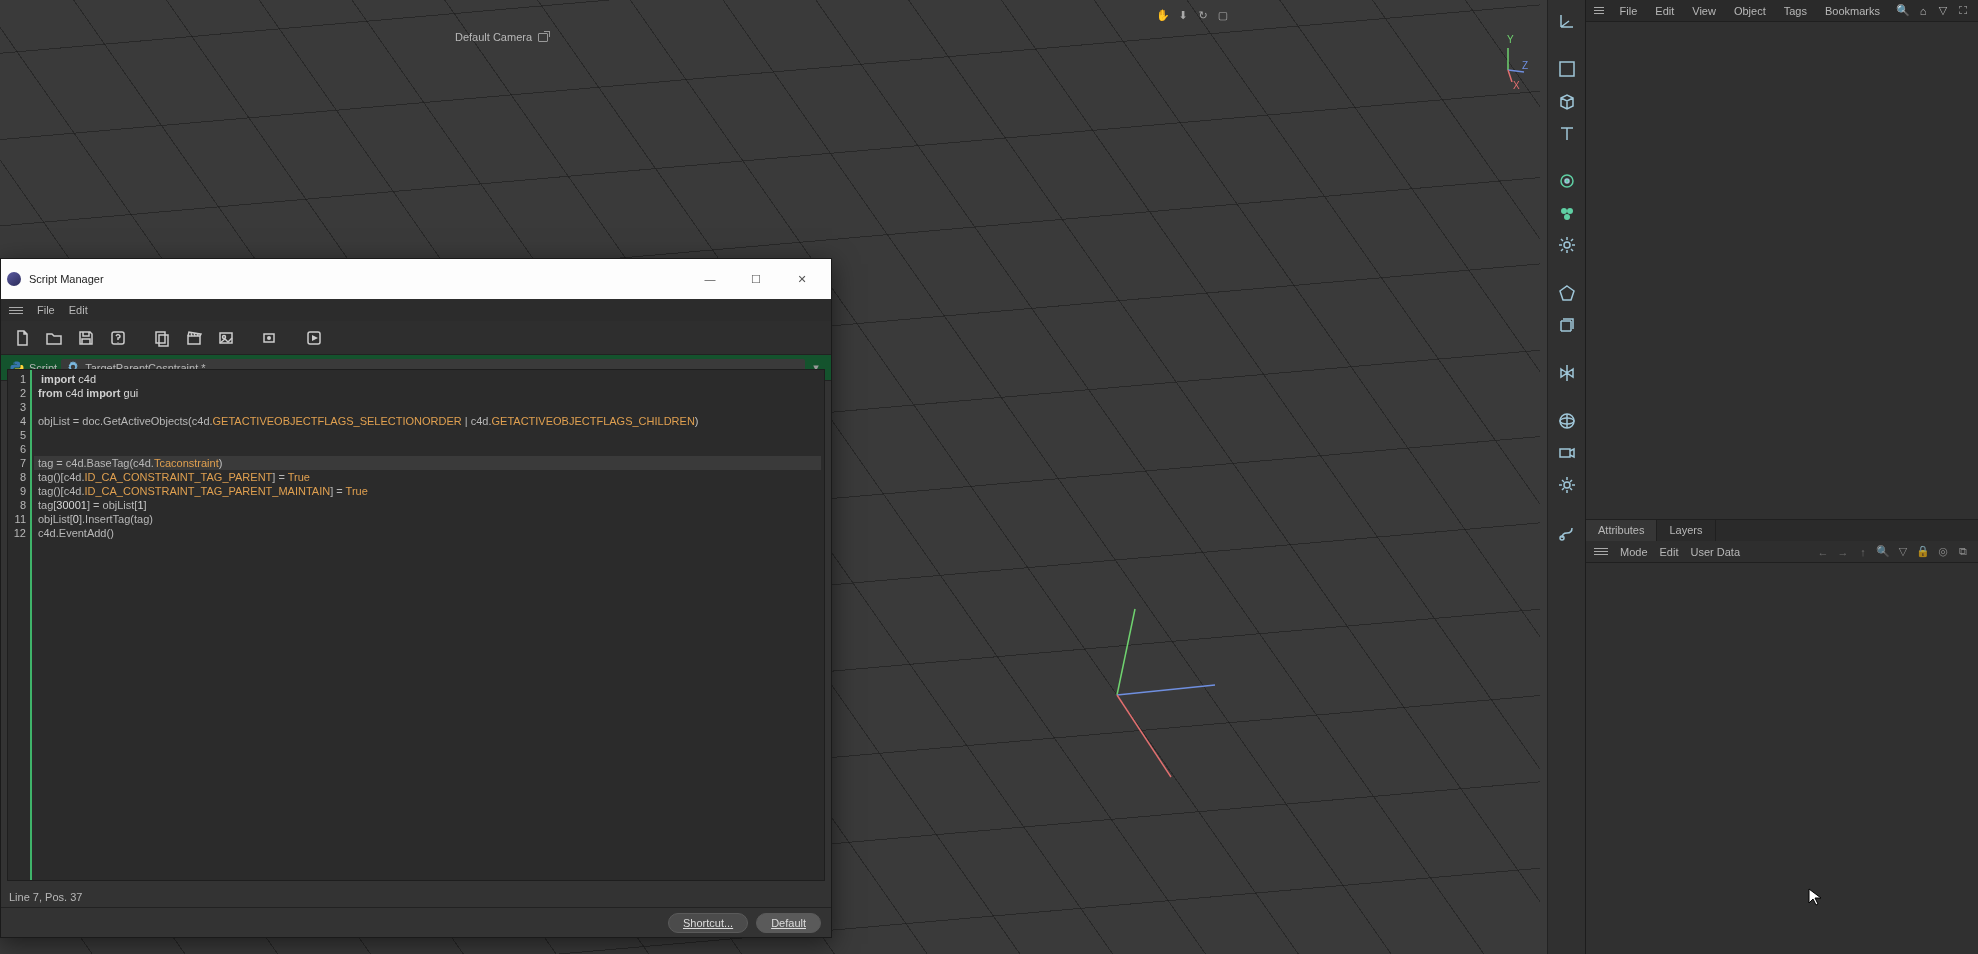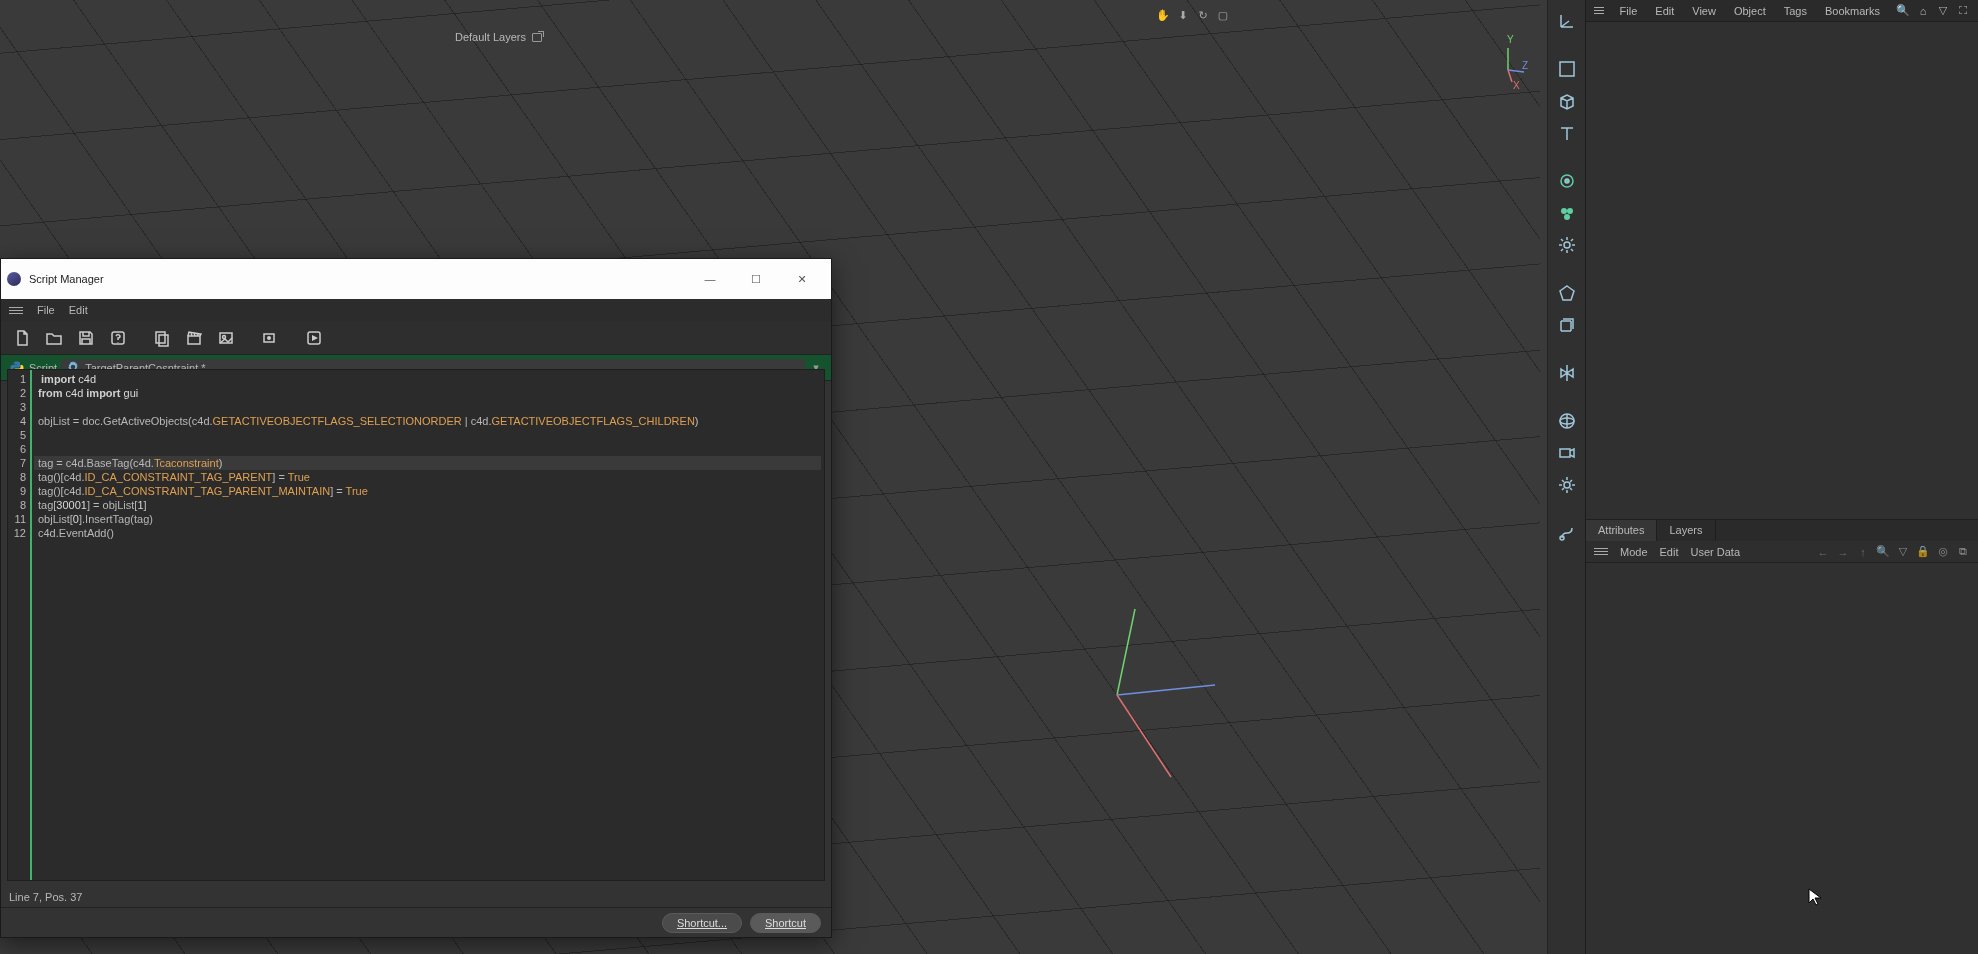--- a/index.html
+++ b/index.html
@@ -88,21 +88,21 @@
 .sw-footer button{background:#4b4b4b;border:1px solid #5a5a5a;color:#ddd;border-radius:10px;height:20px;padding:0 14px;cursor:pointer;text-decoration:underline;}
 .sw-footer button.primary{background:#5a5a5a;}
 
 .cursor-arrow{position:absolute;left:1808px;top:888px;pointer-events:none;}
 </style>
 </head>
 <body>
 
 <div class="viewport">
   <div class="viewport-label">
-    <span>Default Layers</span>
+    <span>Default Camera</span>
     <span class="viewport-label-icon"></span>
   </div>
 
   <div class="viewport-gizmo-tr">
     <span>✋</span>
     <span>⬇</span>
     <span>↻</span>
     <span>▢</span>
   </div>
 
@@ -373,19 +373,19 @@
       </div>
     <div class="codewrap" id="codewrap"><div><span> </span><span class="tok-kw">import</span><span class="tok-mod"> c4d</span></div><div><span class="tok-kw">from</span><span class="tok-mod"> c4d </span><span class="tok-kw">import</span><span class="tok-mod"> gui</span></div><div>&nbsp;</div><div><span>objList = doc.GetActiveObjects(c4d.</span><span class="tok-const">GETACTIVEOBJECTFLAGS_SELECTIONORDER</span><span> | c4d.</span><span class="tok-const">GETACTIVEOBJECTFLAGS_CHILDREN</span><span class="tok-punc">)</span></div><div>&nbsp;</div><div>&nbsp;</div><div><span>tag = c4d.BaseTag(c4d.</span><span class="tok-const">Tcaconstraint</span><span class="tok-punc">)</span></div><div><span>tag()[c4d.</span><span class="tok-const">ID_CA_CONSTRAINT_TAG_PARENT</span><span>] = </span><span class="tok-bool">True</span></div><div><span>tag()[c4d.</span><span class="tok-const">ID_CA_CONSTRAINT_TAG_PARENT_MAINTAIN</span><span>] = </span><span class="tok-bool">True</span></div><div><span>tag[</span><span class="tok-num">30001</span><span>] = objList[</span><span class="tok-num">1</span><span class="tok-punc">]</span></div><div><span>objList[</span><span class="tok-num">0</span><span>].InsertTag(tag)</span></div><div><span>c4d.EventAdd()</span></div></div>
   </div>
 
   <div class="sw-status">
     <span>Line 7, Pos. 37</span>
   </div>
 
   <div class="sw-footer">
     <button>Shortcut...</button>
-    <button class="primary">Shortcut</button>
+    <button class="primary">Default</button>
   </div>
 </div>
 
 <svg class="cursor-arrow" width="16" height="20">
     <path d="M1 1 L1 15 L5 11 L8 17 L10 16 L7 10 L13 10 Z" fill="#fff" stroke="#000" stroke-width="1"></path>
   </svg>
 
 </body></html>

